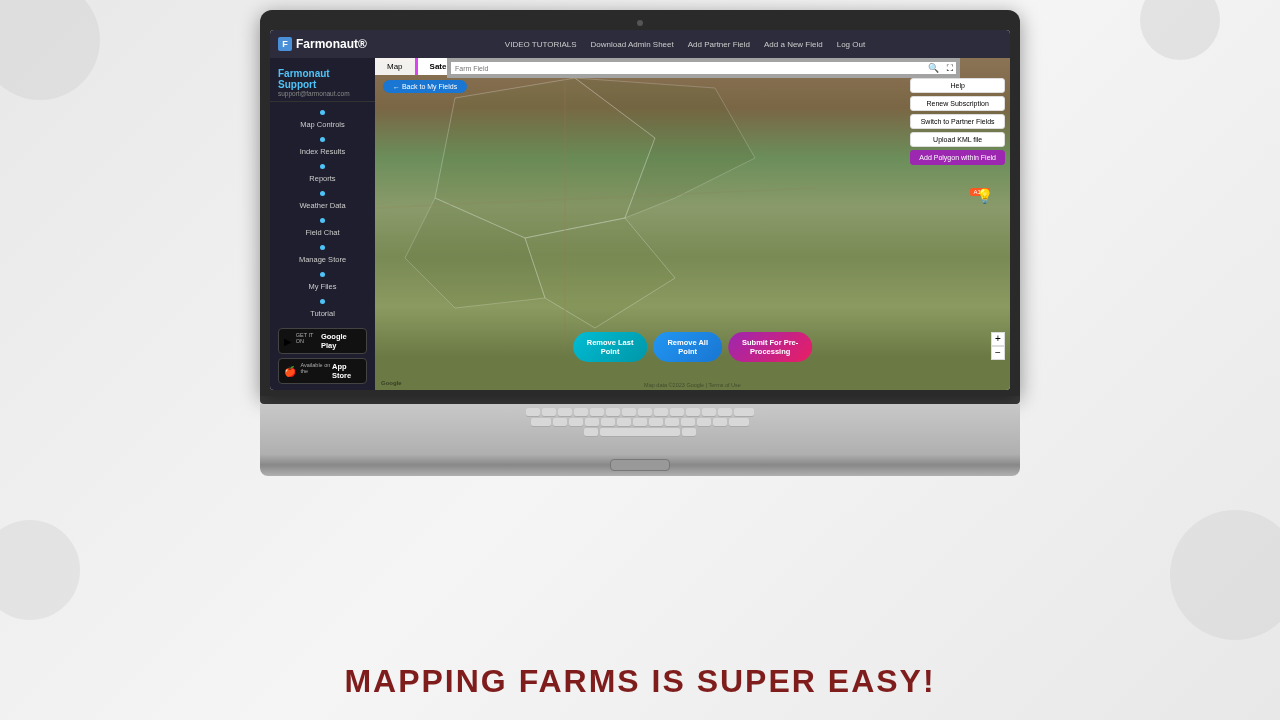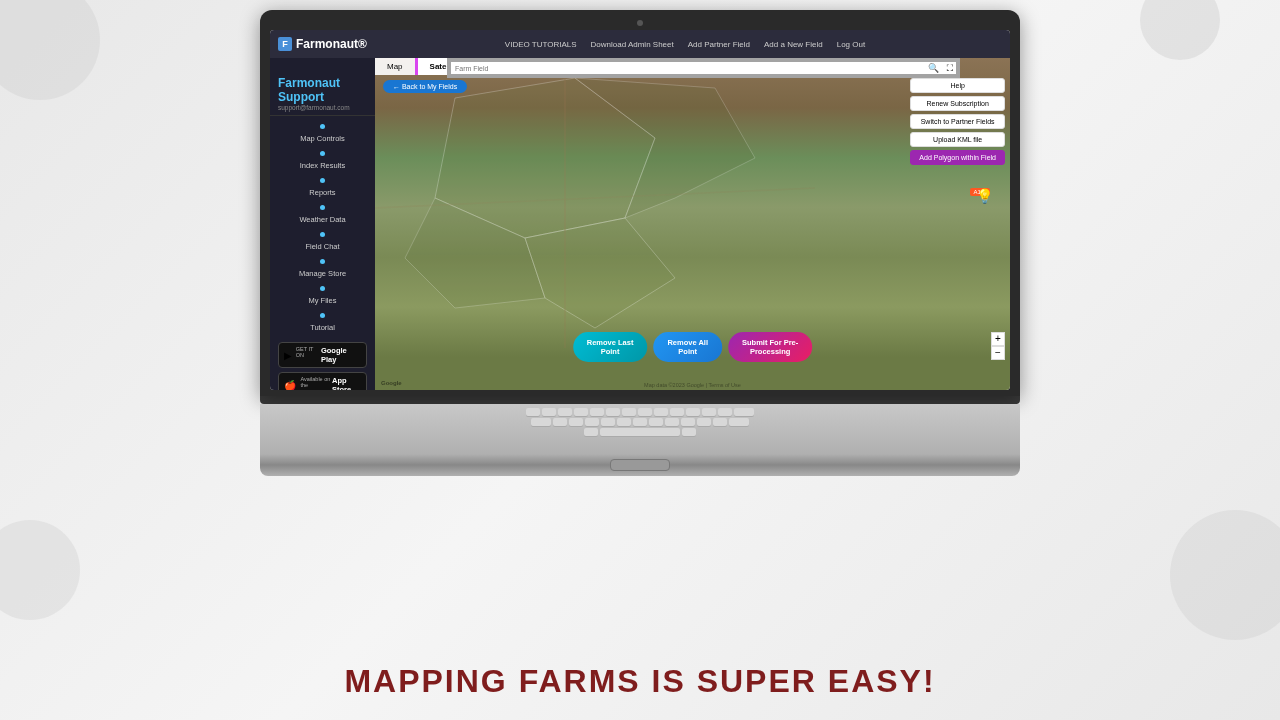--- a/index.html
+++ b/index.html
@@ -133,23 +133,22 @@
     }
 
     .sidebar-profile {
       padding: 4px 8px;
       border-bottom: 1px solid #333;
       margin-bottom: 4px;
     }
 
     .sidebar-profile-name {
       color: #4fc3f7;
-      font-size: 12px;
+      font-size: 10px;
       font-weight: bold;
-      margin-top: 8px;
     }
 
     .sidebar-profile-email {
       color: #888;
       font-size: 6.5px;
     }
 
     .sidebar-item {
       display: flex;
       align-items: center;

